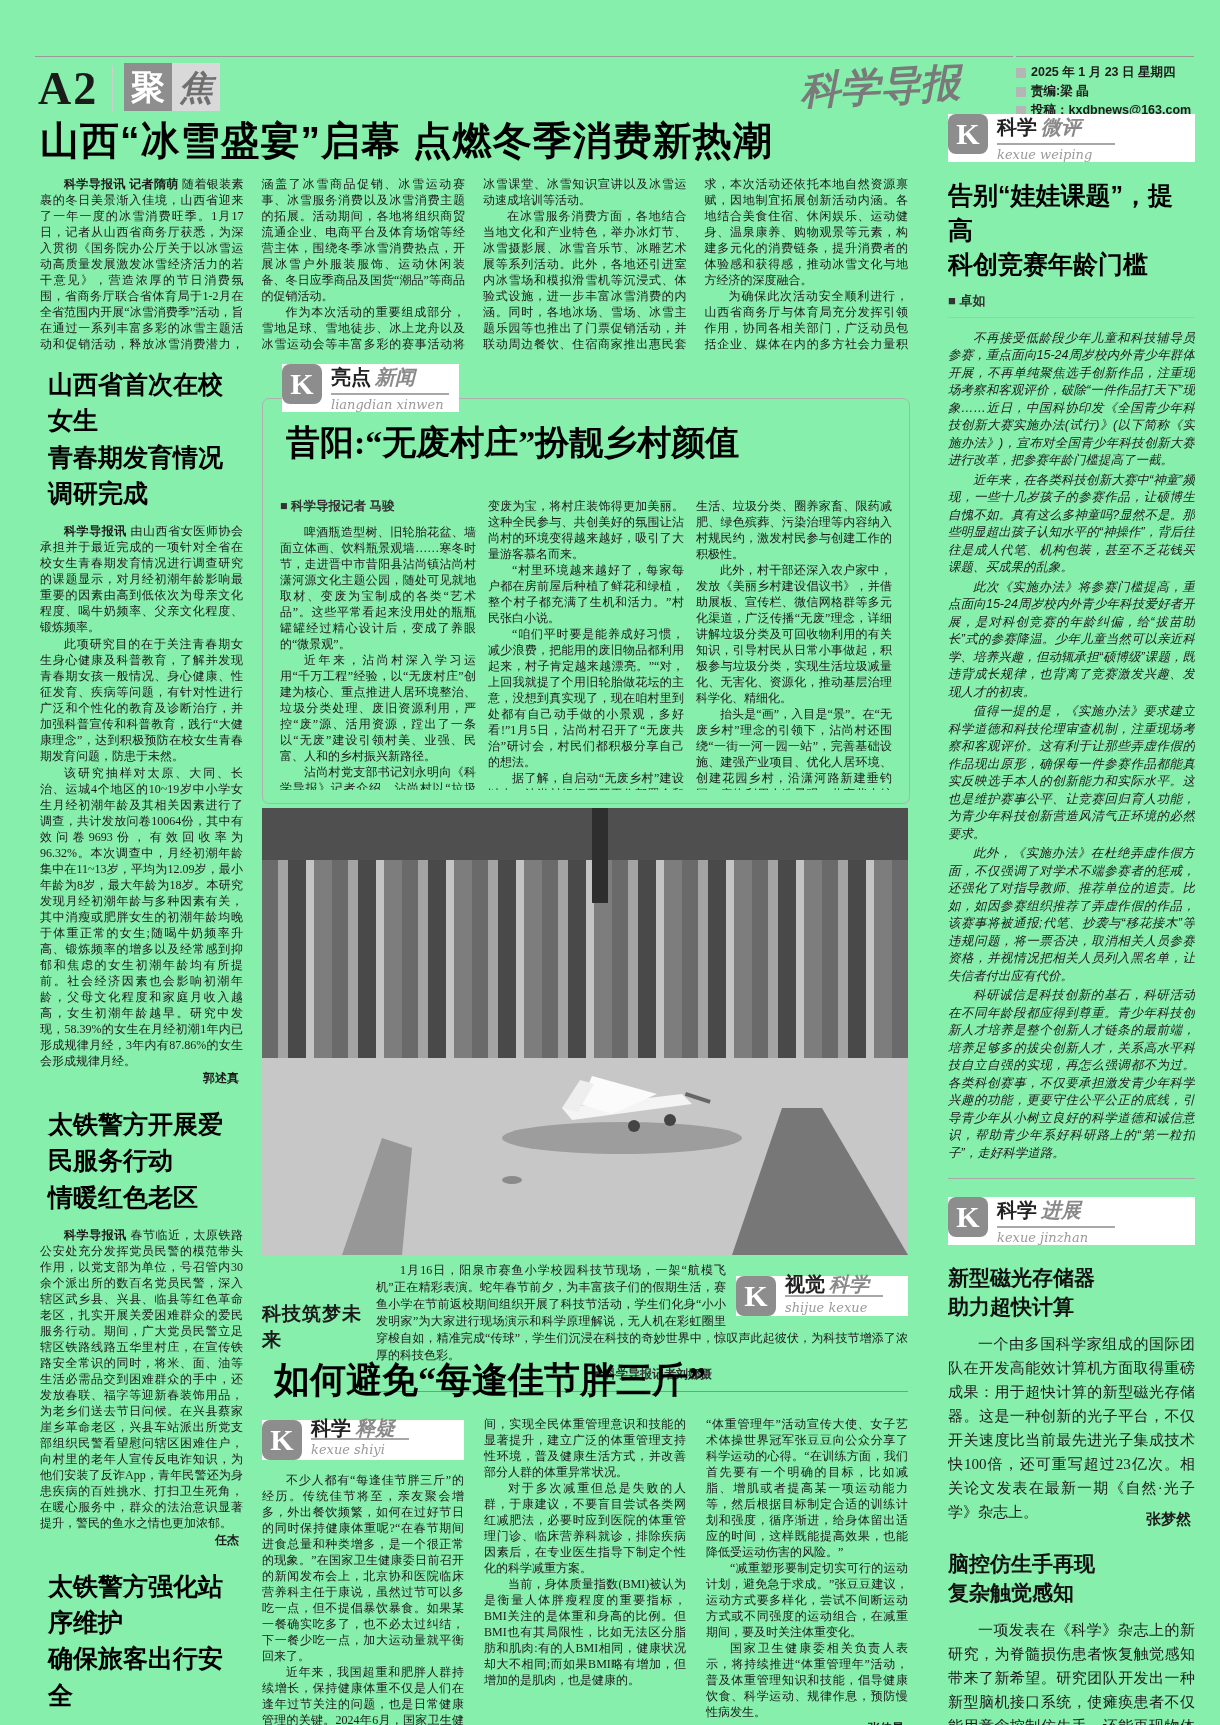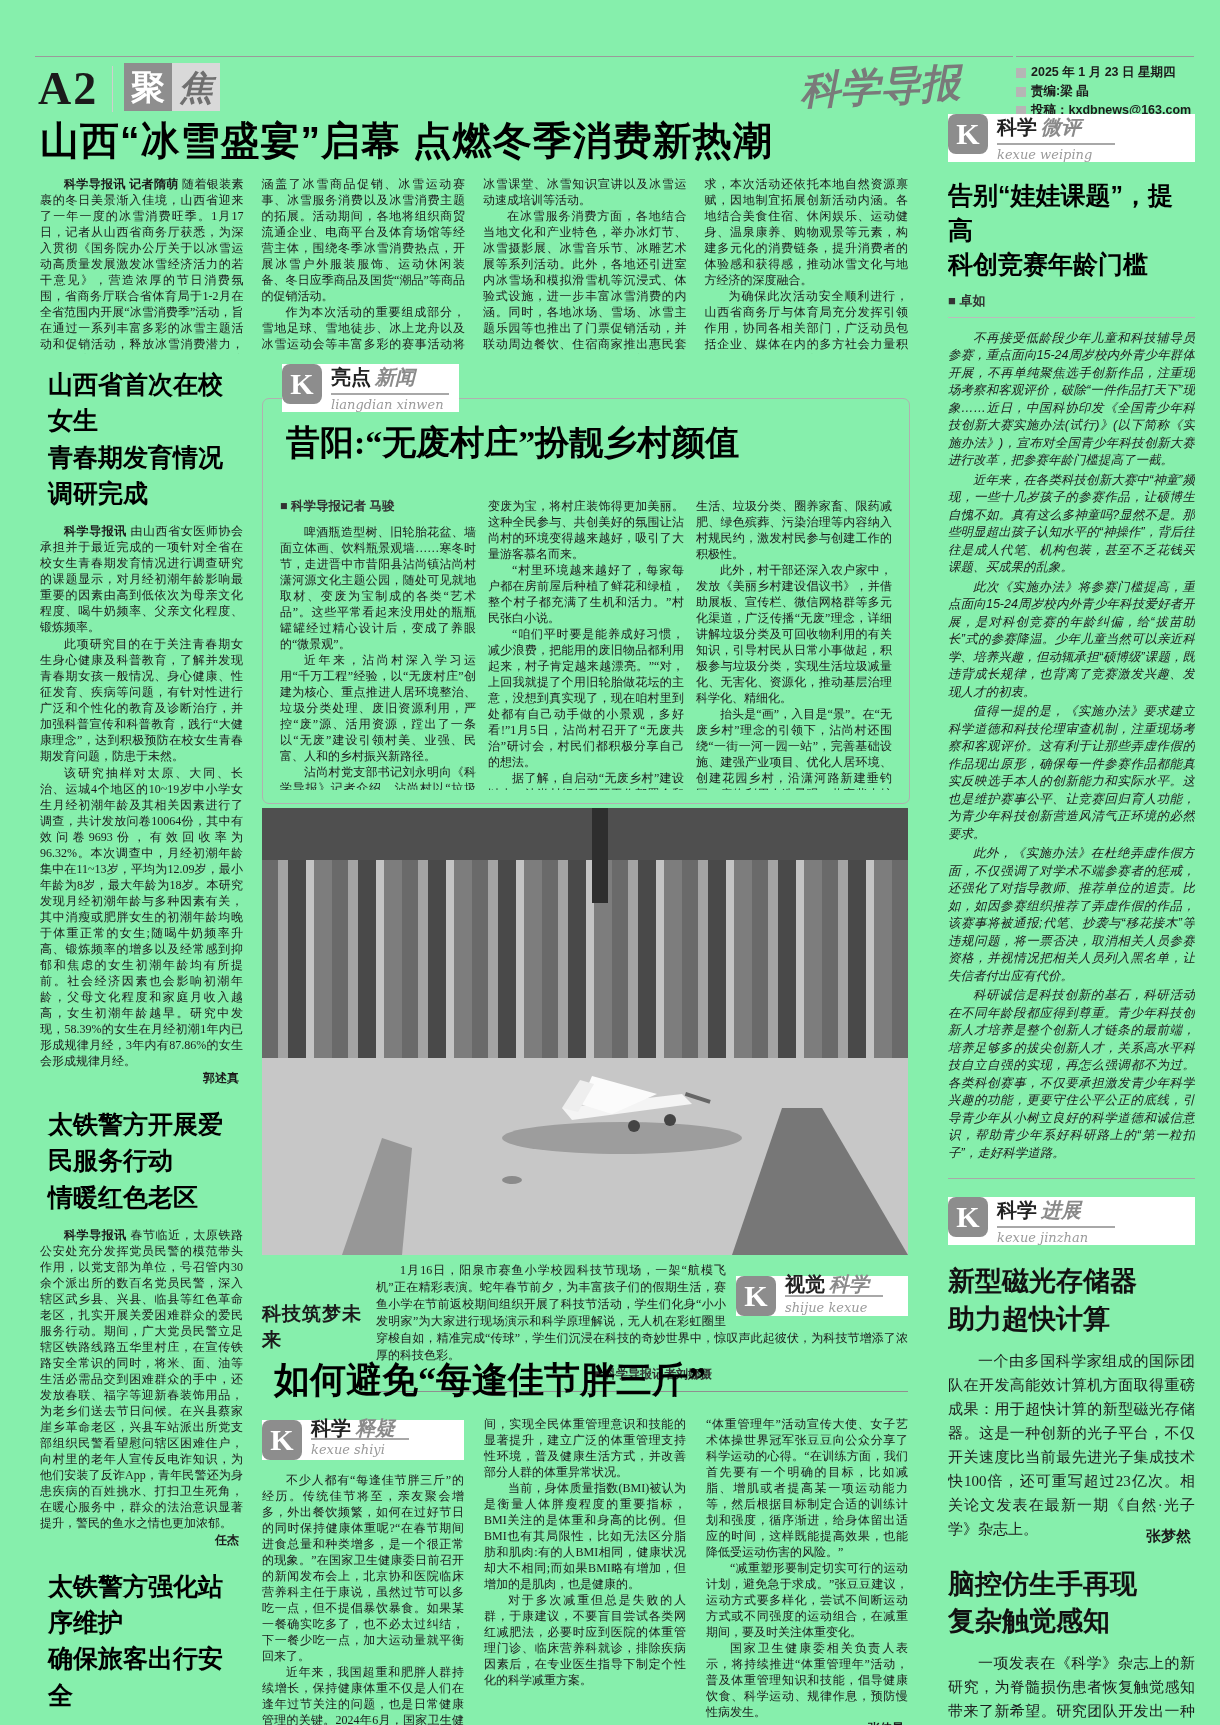--- a/index.html
+++ b/index.html
@@ -88,21 +88,21 @@
   #qa-kicker{margin:4px 0 12px 0;}
 
   
   #right-col{position:absolute;left:948px;top:114px;width:247px;height:1611px;overflow:hidden;}
   #wp-headline{font-size:25px;line-height:1.38;font-weight:900;margin:16px 0 10px 0;color:#000;}
   #wp-byline{font-weight:bold;font-size:13px;padding-bottom:7px;border-bottom:1px solid #bbb;
              margin-bottom:12px;font-family:"Liberation Sans",sans-serif;color:#333;}
   .wp-body p{font-size:12.5px;line-height:17.5px;font-style:italic;margin-bottom:2px;
              font-family:Liberation Sans, sans-serif;}
   #jz-divider{border-top:1px solid #a8a8a8;margin:16px 0 18px 0;}
-  .jz-title{font-size:27px;line-height:1.4;font-weight:800;margin:18px 0 10px 0;color:#111;
+  .jz-title{font-size:21px;line-height:1.4;font-weight:800;margin:18px 0 10px 0;color:#111;
             font-family:"Liberation Sans",sans-serif;}
   .jz-body{font-size:15px;line-height:24px;}
   .jz-body .sign{margin-top:-17px;}
 </style>
 </head>
 <body>
 
 <div id="page">
 
   <div id="top-rule"></div>
@@ -244,22 +244,22 @@
         <div class="k-text">
           <div class="k-cn" style="padding-right:14px"><span class="k-bold">科学</span><span class="k-script">释疑</span></div>
           <div class="k-py">kexue  shiyi</div>
         </div>
       </div>
       <p>不少人都有“每逢佳节胖三斤”的经历。传统佳节将至，亲友聚会增多，外出餐饮频繁，如何在过好节日的同时保持健康体重呢?“在春节期间进食总量和种类增多，是一个很正常的现象。”在国家卫生健康委日前召开的新闻发布会上，北京协和医院临床营养科主任于康说，虽然过节可以多吃一点，但不提倡暴饮暴食。如果某一餐确实吃多了，也不必太过纠结，下一餐少吃一点，加大运动量就平衡回来了。</p>
       <p>近年来，我国超重和肥胖人群持续增长，保持健康体重不仅是人们在逢年过节关注的问题，也是日常健康管理的关键。2024年6月，国家卫生健康委会同多部门启动“体重管理年”活动，旨在通过3年左右的时</p>
     </div>
     <div class="col">
       <p style="text-indent:0">间，实现全民体重管理意识和技能的显著提升，建立广泛的体重管理支持性环境，普及健康生活方式，并改善部分人群的体重异常状况。</p>
+      <p>对于多次减重但总是失败的人群，于康建议，不要盲目尝试各类网红减肥法，必要时应到医院的体重管理门诊、临床营养科就诊，排除疾病因素后，在专业医生指导下制定个性化的科学减重方案。</p>
       <p>当前，身体质量指数(BMI)被认为是衡量人体胖瘦程度的重要指标，BMI关注的是体重和身高的比例。但BMI也有其局限性，比如无法区分脂肪和肌肉:有的人BMI相同，健康状况却大不相同;而如果BMI略有增加，但增加的是肌肉，也是健康的。</p>
-      <p>对于多次减重但总是失败的人群，于康建议，不要盲目尝试各类网红减肥法，必要时应到医院的体重管理门诊、临床营养科就诊，排除疾病因素后，在专业医生指导下制定个性化的科学减重方案。</p>
     </div>
     <div class="col">
       <p style="text-indent:0">“体重管理年”活动宣传大使、女子艺术体操世界冠军张豆豆向公众分享了科学运动的心得。“在训练方面，我们首先要有一个明确的目标，比如减脂、增肌或者提高某一项运动能力等，然后根据目标制定合适的训练计划和强度，循序渐进，给身体留出适应的时间，这样既能提高效果，也能降低受运动伤害的风险。”</p>
       <p>“减重塑形要制定切实可行的运动计划，避免急于求成。”张豆豆建议，运动方式要多样化，尝试不间断运动方式或不同强度的运动组合，在减重期间，要及时关注体重变化。</p>
       <p>国家卫生健康委相关负责人表示，将持续推进“体重管理年”活动，普及体重管理知识和技能，倡导健康饮食、科学运动、规律作息，预防慢性病发生。</p>
       <span class="sign">张佳星</span>
     </div>
   </div>
 
   <div id="right-col">

